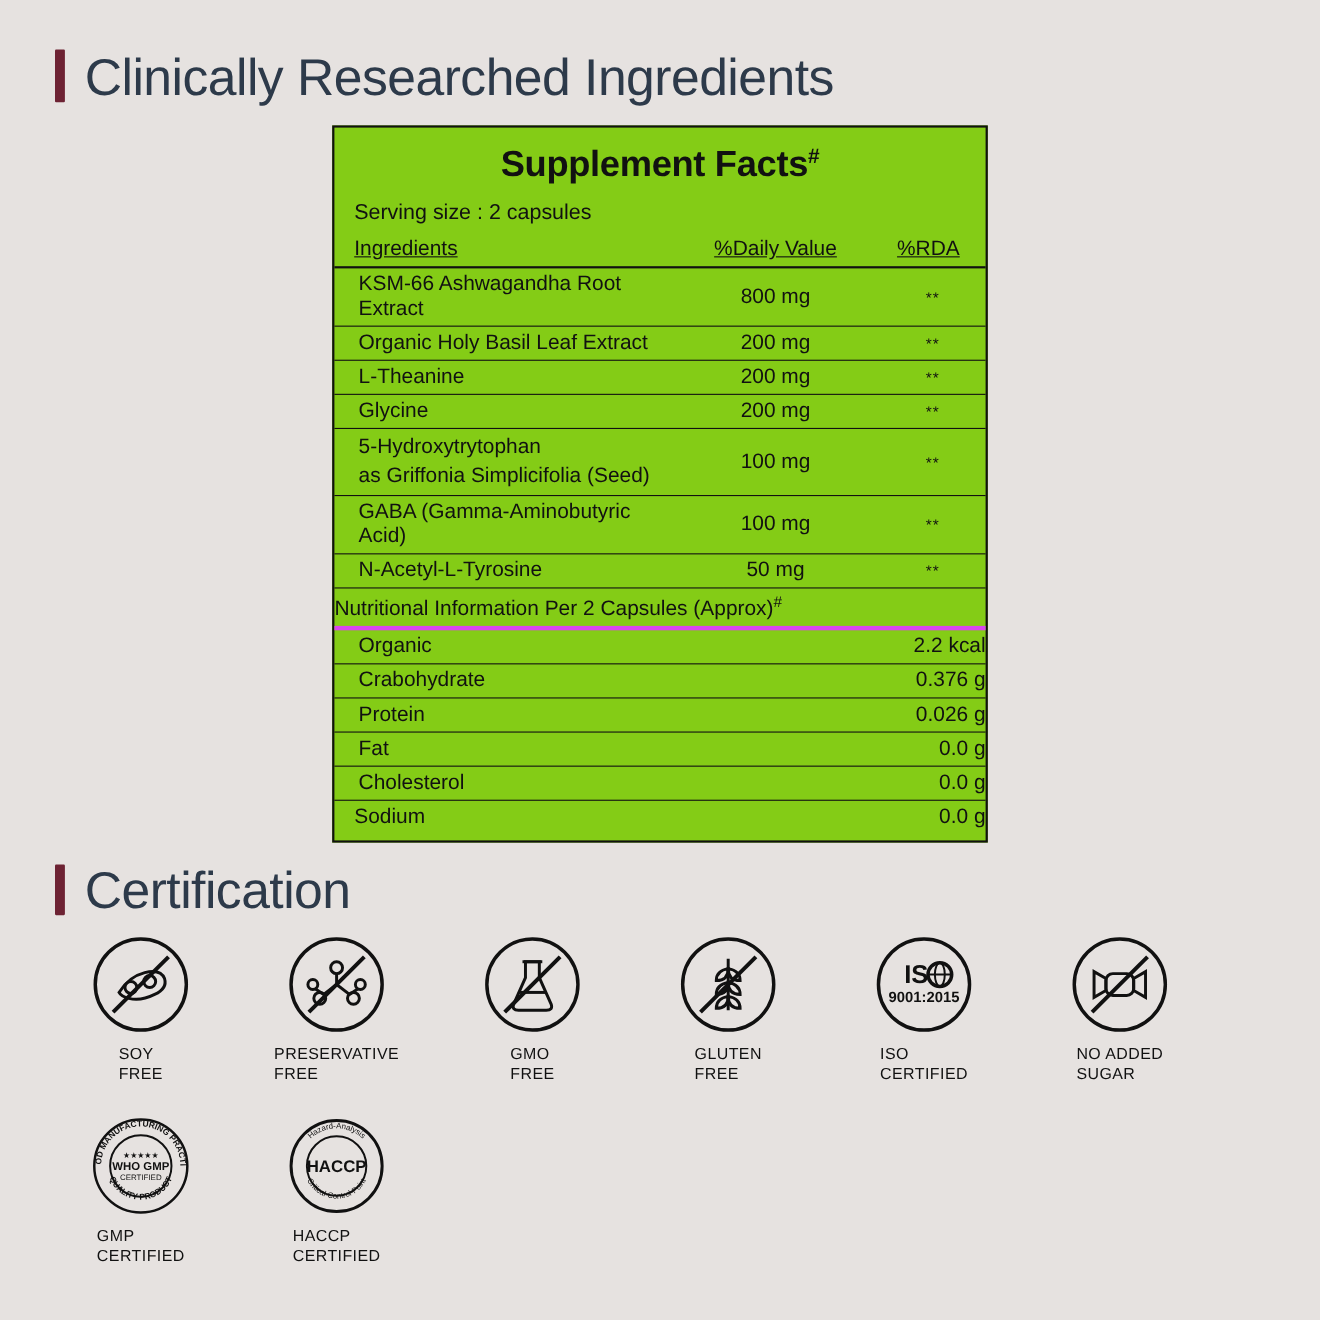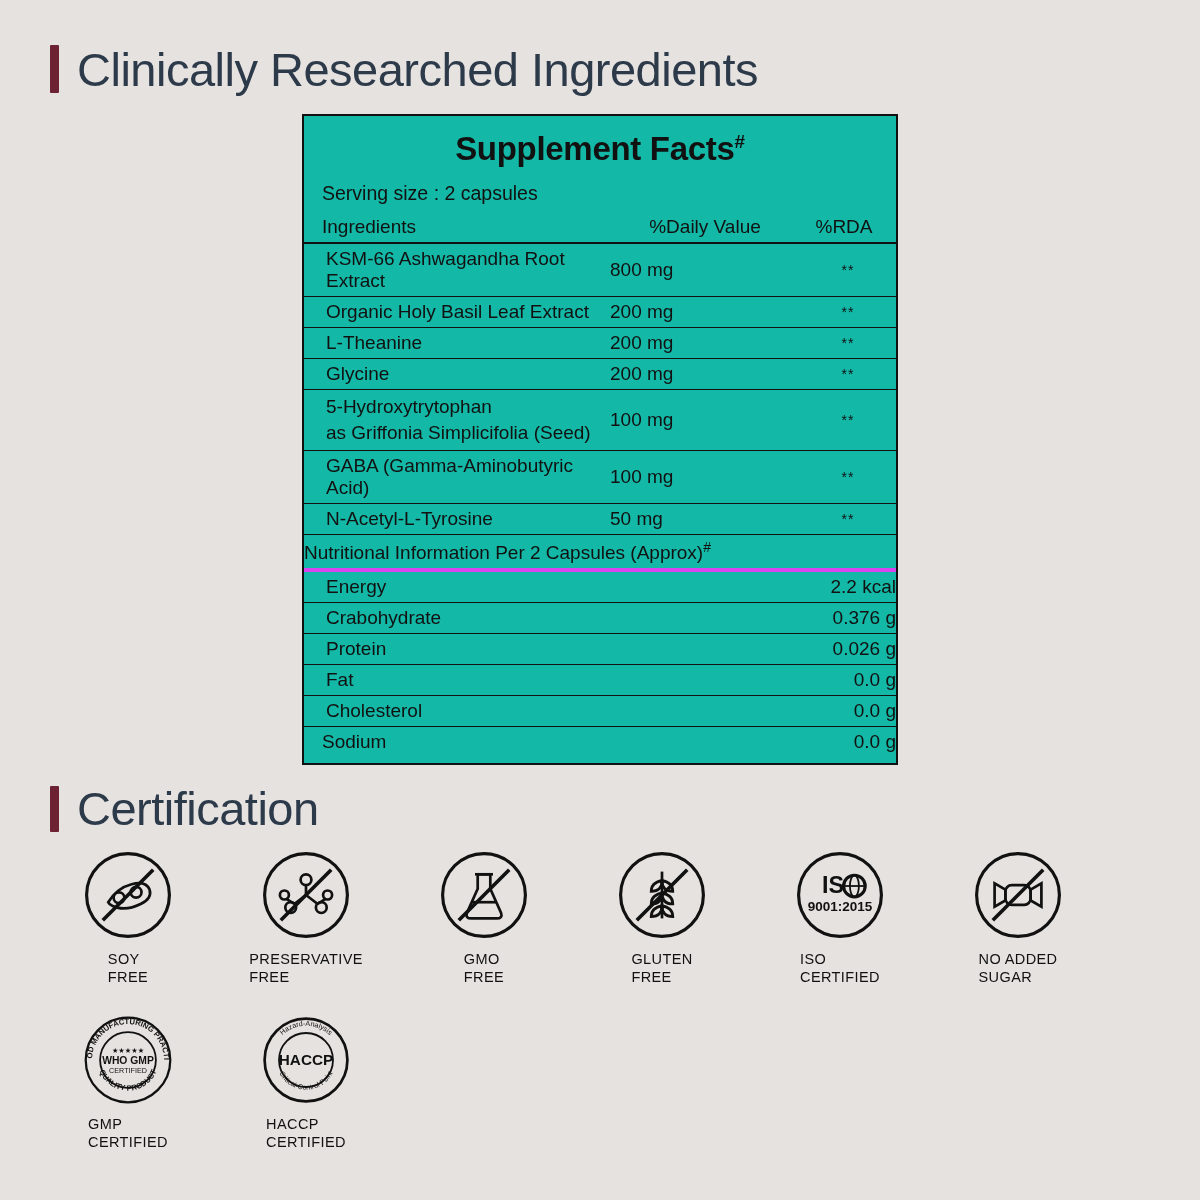--- a/index.html
+++ b/index.html
@@ -50,21 +50,21 @@
   }
   #certification-heading .heading-bar { height: 46px; }
 
   
   .facts-panel {
     position: absolute;
     left: 302px;
     top: 114px;
     width: 596px;
     box-sizing: border-box;
-    background: #14b8a6;
+    background: #84cc16;
     border: 2px solid #111;
     padding: 10px 0 6px 0;
   }
   .facts-title {
     text-align: center;
     font-size: 33px;
     font-weight: bold;
     color: #111;
     margin: 4px 0 10px 0;
     letter-spacing: -0.3px;
@@ -91,30 +91,31 @@
     color: #111;
     font-weight: normal;
     text-align: left;
     padding: 4px 0 4px 0;
     vertical-align: middle;
   }
   .hdr-row th {
     font-weight: bold;
     border-bottom: 2px solid #111;
     padding-bottom: 3px;
+    text-decoration: underline;
   }
   .hdr-row th.c-name { padding-left: 18px; }
   .hdr-row th.c-val  { text-align: center; width: 190px; }
   .hdr-row th.c-rda  { text-align: center; width: 88px; padding-right: 8px;}
 
   .irow td {
     border-bottom: 1px solid #111;
   }
   .irow td.c-name { padding-left: 22px; }
-  .irow td.c-val  { }
+  .irow td.c-val  { text-align: center; }
   .irow td.c-rda  { text-align: center; font-size: 14px; letter-spacing: 1px; }
   .irow:last-child td { border-bottom: none; }
 
   .sub-head td {
     font-weight: bold;
     font-size: 19.5px;
     padding-left: 22px;
     border-bottom: 4px solid #d946ef;
     border-top: 1px solid #111;
     padding-top: 6px;
@@ -214,21 +215,21 @@
         <td class="c-name">N-Acetyl-L-Tyrosine</td>
         <td class="c-val">50 mg</td>
         <td class="c-rda">**</td>
       </tr>
 
       <tr class="sub-head">
         <td colspan="3"><span>Nutritional Information Per 2 Capsules (Approx)</span><sup>#</sup></td>
       </tr>
 
       <tr class="nrow">
-        <td class="c-name">Energy</td>
+        <td class="c-name">Organic</td>
         <td class="c-val" colspan="2">2.2 kcal</td>
       </tr>
       <tr class="nrow">
         <td class="c-name">Crabohydrate</td>
         <td class="c-val" colspan="2">0.376 g</td>
       </tr>
       <tr class="nrow">
         <td class="c-name">Protein</td>
         <td class="c-val" colspan="2">0.026 g</td>
       </tr>

